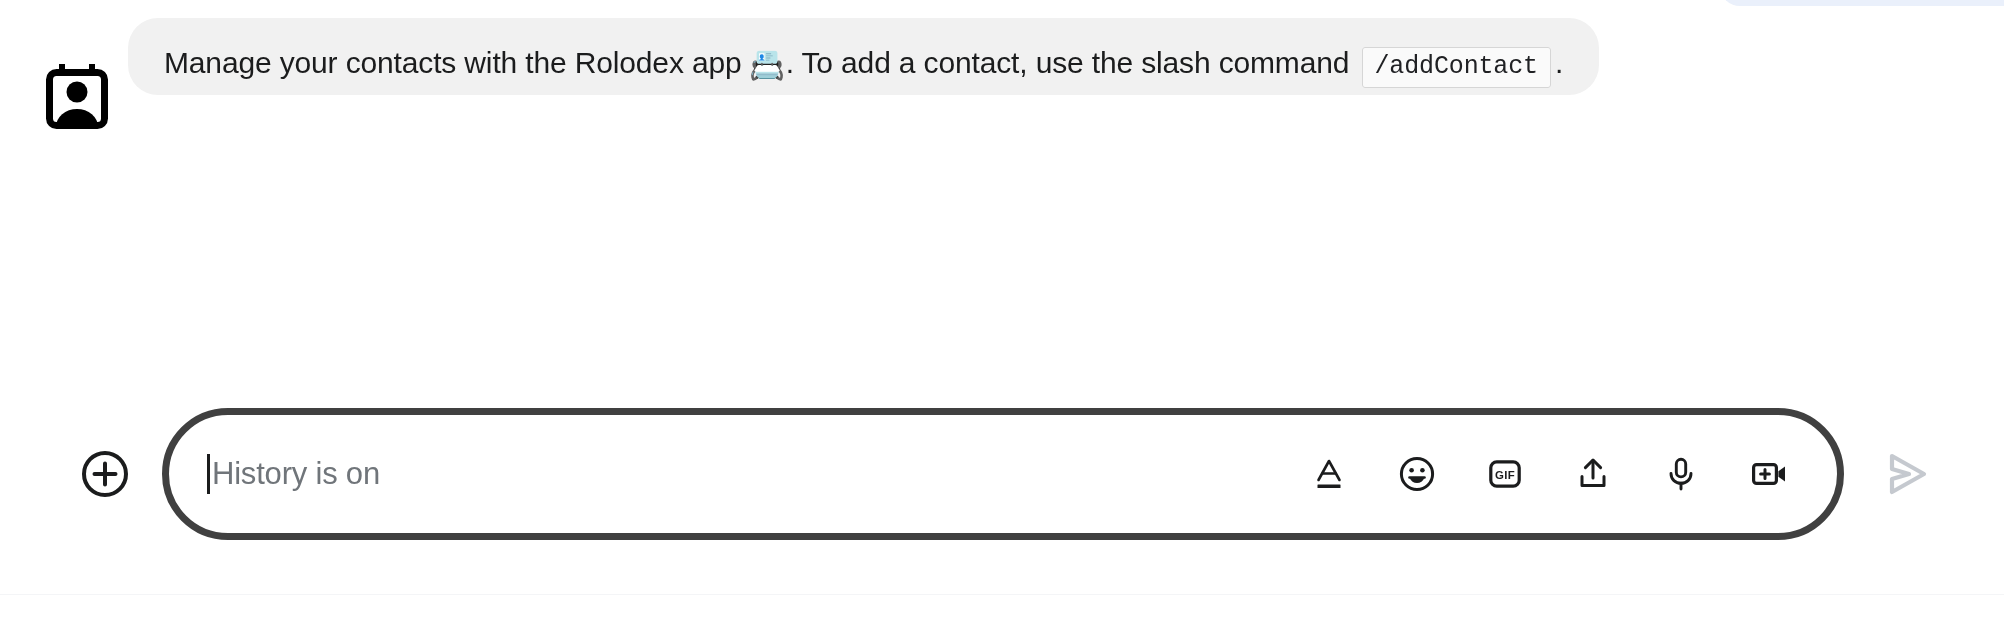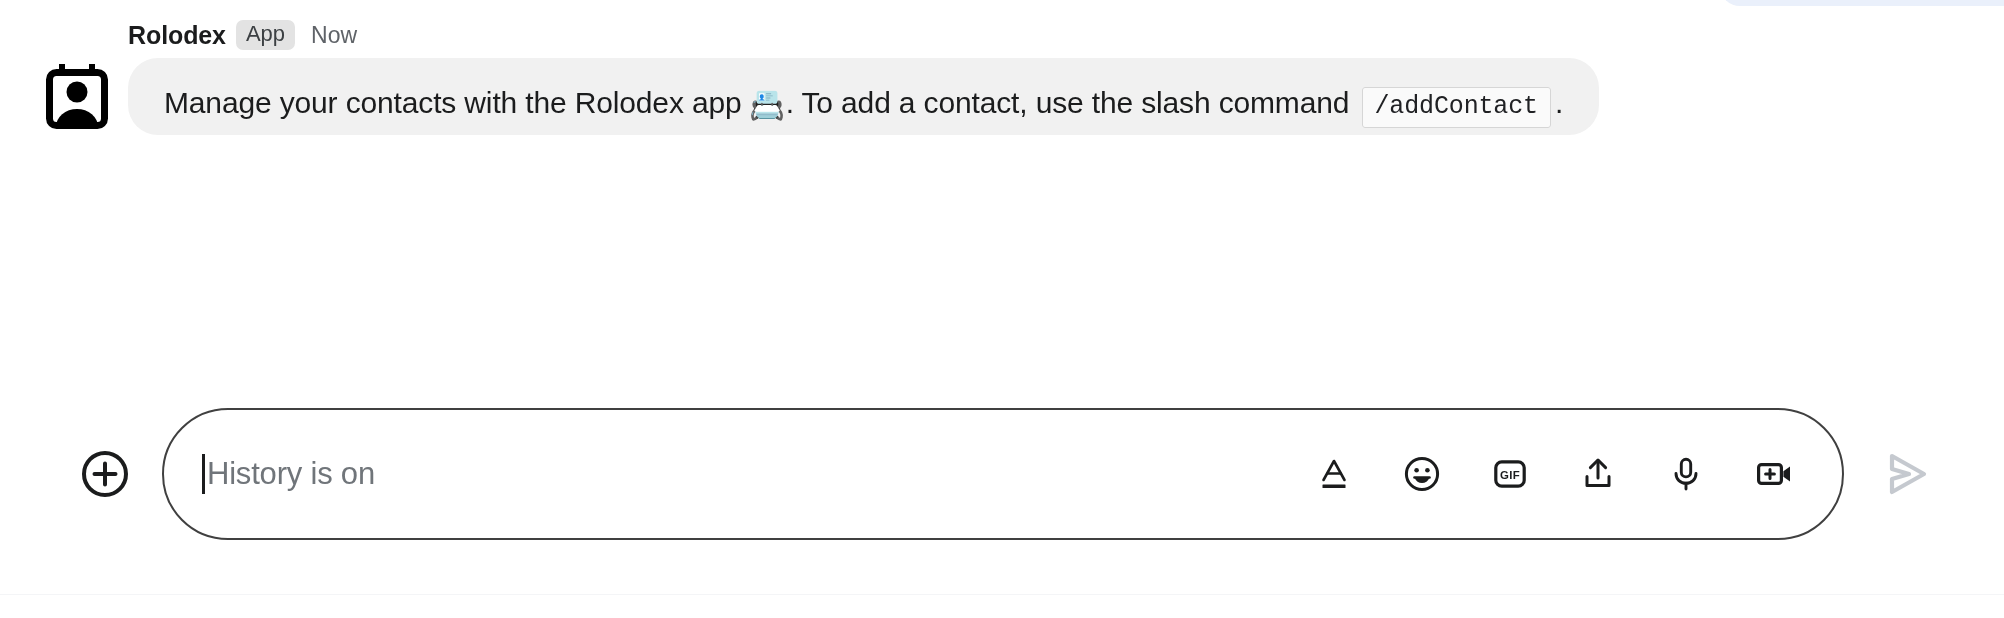--- a/index.html
+++ b/index.html
@@ -147,21 +147,21 @@
     height: 54px;
     display: flex;
     align-items: center;
     justify-content: center;
     cursor: pointer;
     margin-right: 30px;
   }
   .input-shell {
     flex: 1 1 auto;
     height: 132px;
-    border: 2px solid #404040;
+    border: 7px solid #404040;
     border-radius: 66px;
     background: #ffffff;
     display: flex;
     align-items: center;
     padding: 0 46px 0 38px;
     box-sizing: border-box;
     min-width: 0;
   }
   .caret {
     width: 3px;
@@ -233,25 +233,20 @@
         <g clip-path="url(#cardclip)">
           <circle cx="32" cy="28" r="10.5" fill="#000"></circle>
           <ellipse cx="32" cy="63" rx="21" ry="18" fill="#000"></ellipse>
         </g>
       </svg>
     </span>
   </div>
 
   <div class="message-col">
 
-    <div class="msg-header">
-      <span class="sender-name">Rolodex</span>
-      <span class="app-badge">App</span>
-      <span class="timestamp">Now</span>
-    </div>
 
     <div class="bubble">
       <div class="bubble-text">
         <span>Manage your contacts with the Rolodex app </span><span class="emoji">📇</span><span>. To add a contact, use the slash command </span><span class="code-chip">/addContact</span><span>.</span>
       </div>
     </div>
 
 
   </div>
 </div>

